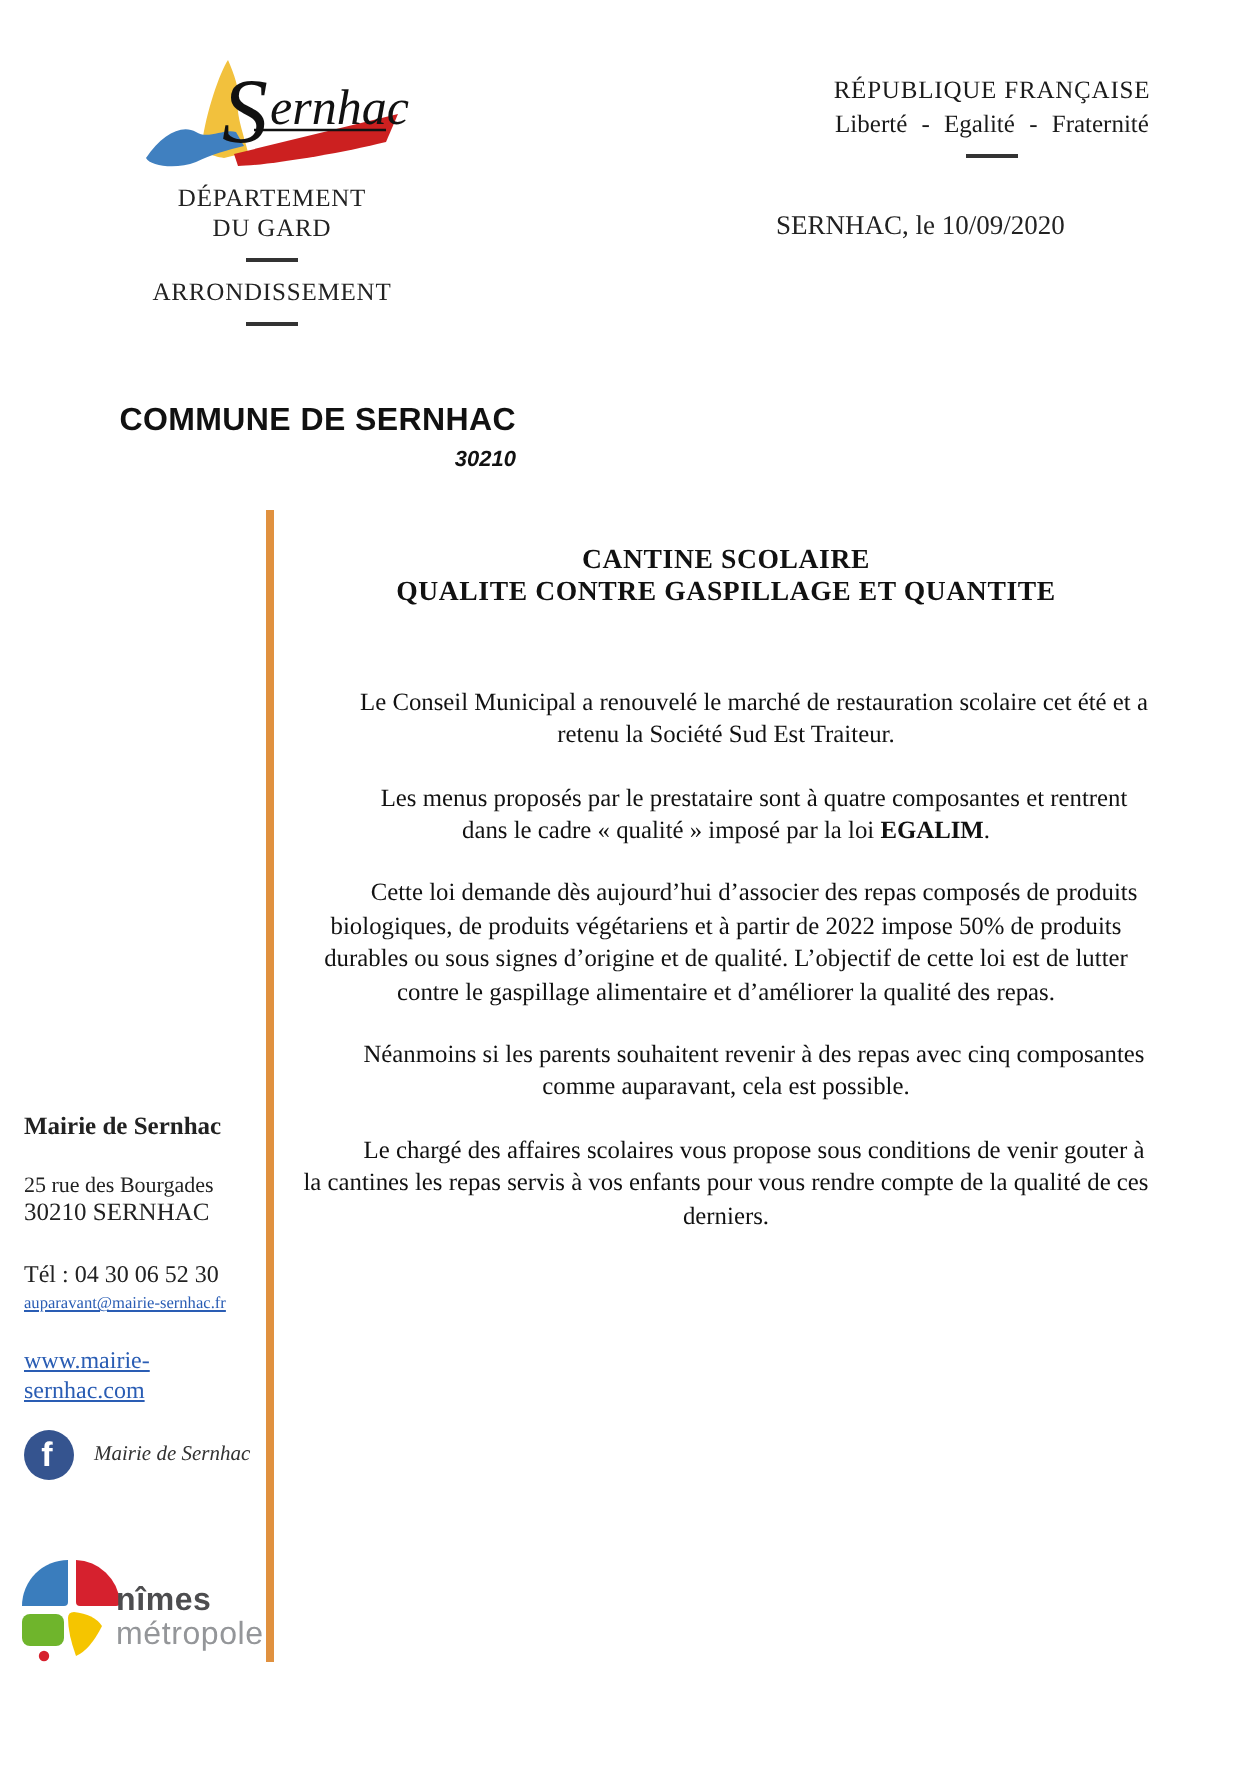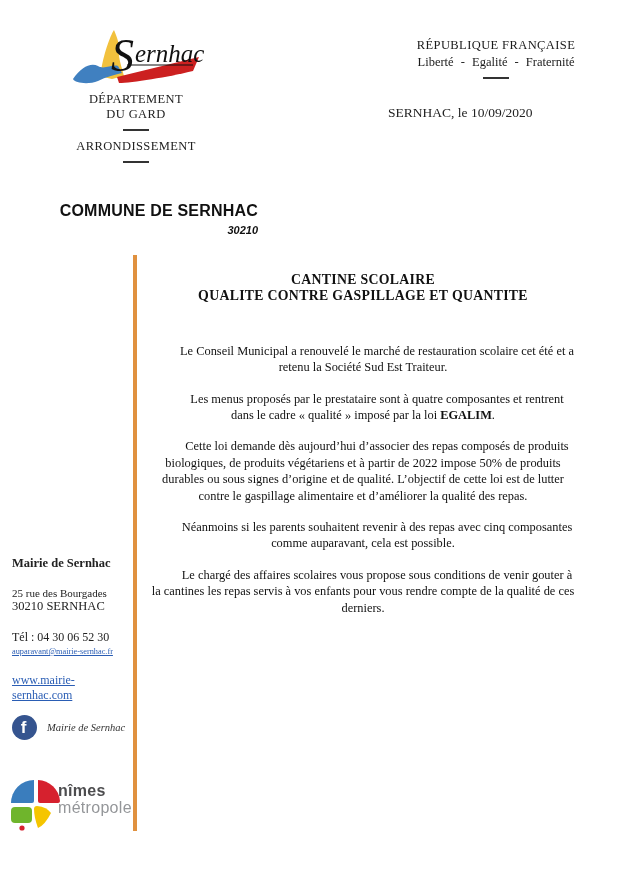--- a/index.html
+++ b/index.html
@@ -68,21 +68,21 @@
     width:25px;height:25px;border-radius:50%;background:#35548f;color:#fff;
     font-family:"Liberation Sans", sans-serif;font-weight:bold;font-size:17px;
     display:flex;align-items:center;justify-content:center;cursor:pointer;
     padding-right:2px;box-sizing:border-box;
   }
   .fb-label{font-style:italic;font-size:10.5px;color:#333;}
   
   .footer-logo{
     position:absolute;left:8px;top:776px;display:flex;align-items:flex-end;
   }
-  .metro-text{margin-left:-6px;margin-bottom:18px;font-family:"Liberation Sans", sans-serif;line-height:1;}
+  .metro-text{margin-left:-6px;margin-bottom:8px;font-family:"Liberation Sans", sans-serif;line-height:1;}
   .metro1{font-weight:bold;font-size:16px;color:#4d4d4f;letter-spacing:.3px;}
   .metro2{font-size:16px;color:#949699;margin-top:1px;letter-spacing:.3px;}
 </style>
 </head>
 <body>
 
 <div class="page">
 
   <div class="hdr-left">
     <svg class="logo-svg" width="138" height="64" viewBox="0 0 138 64">

